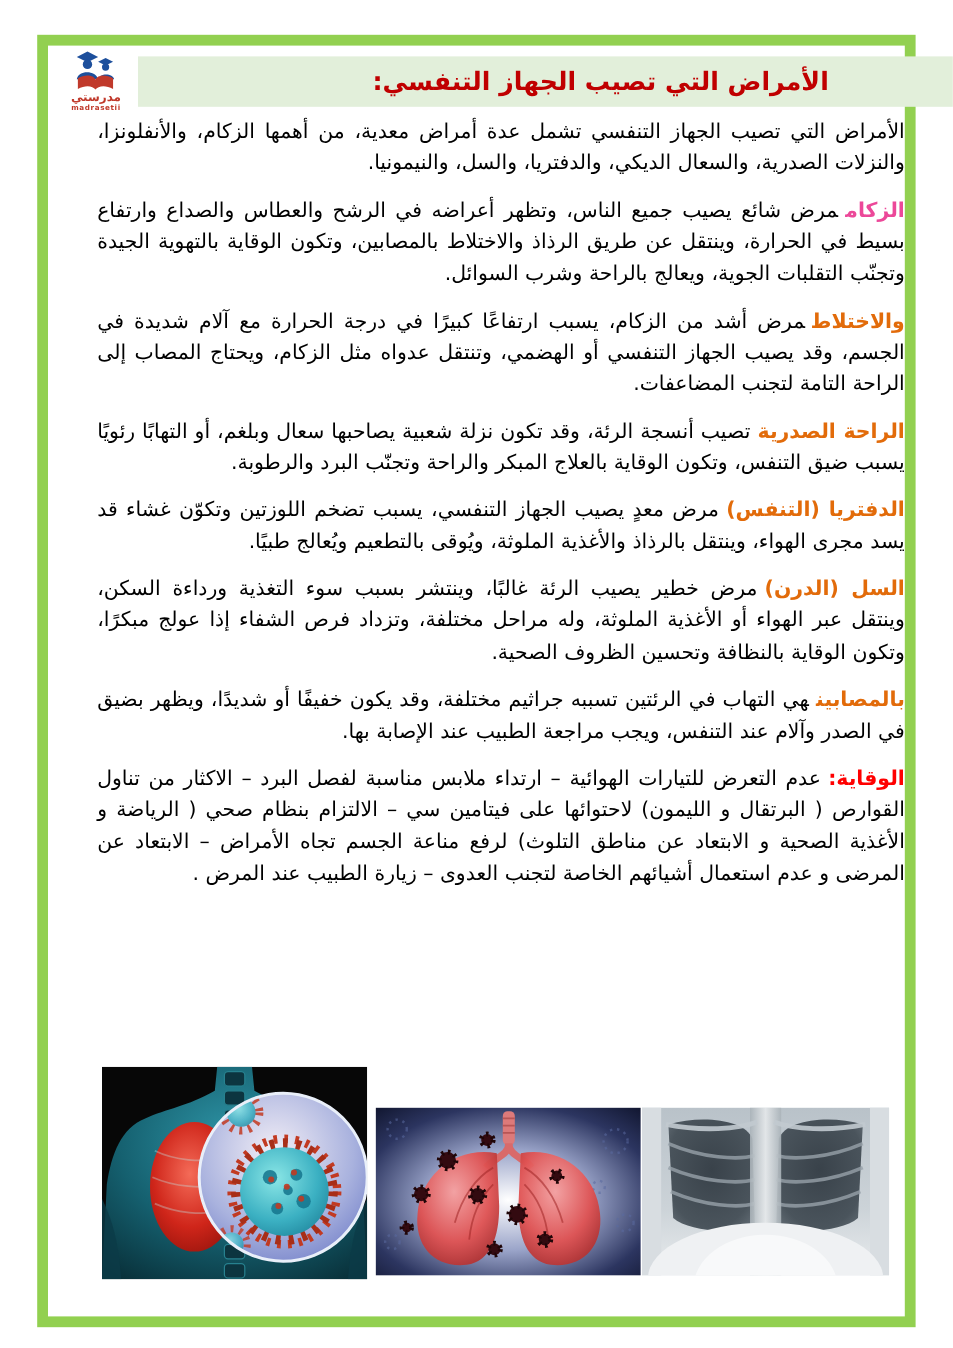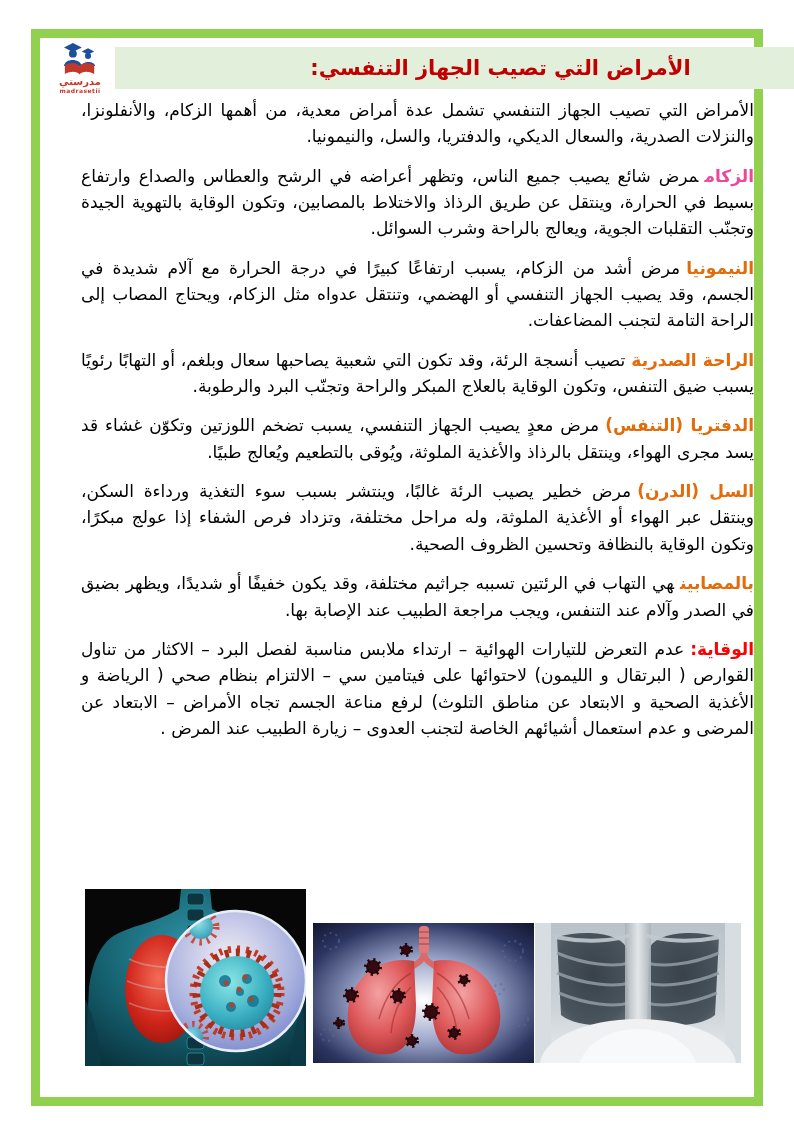--- a/index.html
+++ b/index.html
@@ -65,22 +65,22 @@
   <div class="logo-en">madrasetii</div>
 </div>
 
 <div class="title-bar" style="background: rgb(226, 239, 218);">
   <span style="color: rgb(192, 0, 0);">الأمراض التي تصيب الجهاز التنفسي:</span>
 </div>
 
 <div class="content">
   <p>الأمراض التي تصيب الجهاز التنفسي تشمل عدة أمراض معدية، من أهمها الزكام، والأنفلونزا، والنزلات الصدرية، والسعال الديكي، والدفتريا، والسل، والنيمونيا.</p>
   <p><span class="sec-h" style="color: #ec4899;">الزكام</span><span>مرض شائع يصيب جميع الناس، وتظهر أعراضه في الرشح والعطاس والصداع وارتفاع بسيط في الحرارة، وينتقل عن طريق الرذاذ والاختلاط بالمصابين، وتكون الوقاية بالتهوية الجيدة وتجنّب التقلبات الجوية، ويعالج بالراحة وشرب السوائل.</span></p>
-  <p><span class="sec-h" style="color: rgb(226, 107, 10);">النيمونيا</span><span>مرض أشد من الزكام، يسبب ارتفاعًا كبيرًا في درجة الحرارة مع آلام شديدة في الجسم، وقد يصيب الجهاز التنفسي أو الهضمي، وتنتقل عدواه مثل الزكام، ويحتاج المصاب إلى الراحة التامة لتجنب المضاعفات.</span></p>
-  <p><span class="sec-h" style="color: rgb(226, 107, 10);">الراحة الصدرية</span><span>تصيب أنسجة الرئة، وقد تكون التي شعبية يصاحبها سعال وبلغم، أو التهابًا رئويًا يسبب ضيق التنفس، وتكون الوقاية بالعلاج المبكر والراحة وتجنّب البرد والرطوبة.</span></p>
+  <p><span class="sec-h" style="color: rgb(226, 107, 10);">والاختلاط</span><span>مرض أشد من الزكام، يسبب ارتفاعًا كبيرًا في درجة الحرارة مع آلام شديدة في الجسم، وقد يصيب الجهاز التنفسي أو الهضمي، وتنتقل عدواه مثل الزكام، ويحتاج المصاب إلى الراحة التامة لتجنب المضاعفات.</span></p>
+  <p><span class="sec-h" style="color: rgb(226, 107, 10);">الراحة الصدرية</span><span>تصيب أنسجة الرئة، وقد تكون نزلة شعبية يصاحبها سعال وبلغم، أو التهابًا رئويًا يسبب ضيق التنفس، وتكون الوقاية بالعلاج المبكر والراحة وتجنّب البرد والرطوبة.</span></p>
   <p><span class="sec-h" style="color: rgb(226, 107, 10);">الدفتريا (التنفس)</span><span>مرض معدٍ يصيب الجهاز التنفسي، يسبب تضخم اللوزتين وتكوّن غشاء قد يسد مجرى الهواء، وينتقل بالرذاذ والأغذية الملوثة، ويُوقى بالتطعيم ويُعالج طبيًا.</span></p>
   <p><span class="sec-h" style="color: rgb(226, 107, 10);">السل (الدرن)</span><span>مرض خطير يصيب الرئة غالبًا، وينتشر بسبب سوء التغذية ورداءة السكن، وينتقل عبر الهواء أو الأغذية الملوثة، وله مراحل مختلفة، وتزداد فرص الشفاء إذا عولج مبكرًا، وتكون الوقاية بالنظافة وتحسين الظروف الصحية.</span></p>
   <p><span class="sec-h" style="color: rgb(226, 107, 10);">بالمصابين</span><span>هي التهاب في الرئتين تسببه جراثيم مختلفة، وقد يكون خفيفًا أو شديدًا، ويظهر بضيق في الصدر وآلام عند التنفس، ويجب مراجعة الطبيب عند الإصابة بها.</span></p>
   <p><span class="sec-h" style="color: rgb(255, 0, 0);">الوقاية:</span><span>عدم التعرض للتيارات الهوائية – ارتداء ملابس مناسبة لفصل البرد – الاكثار من تناول القوارص ( البرتقال و الليمون) لاحتوائها على فيتامين سي – الالتزام بنظام صحي ( الرياضة و الأغذية الصحية و الابتعاد عن مناطق التلوث) لرفع مناعة الجسم تجاه الأمراض – الابتعاد عن المرضى و عدم استعمال أشيائهم الخاصة لتجنب العدوى – زيارة الطبيب عند المرض .</span></p>
 </div>
 
 <div class="figures">
 
   <svg class="fig1" width="221" height="177" viewBox="0 0 221 177">
     <defs>

